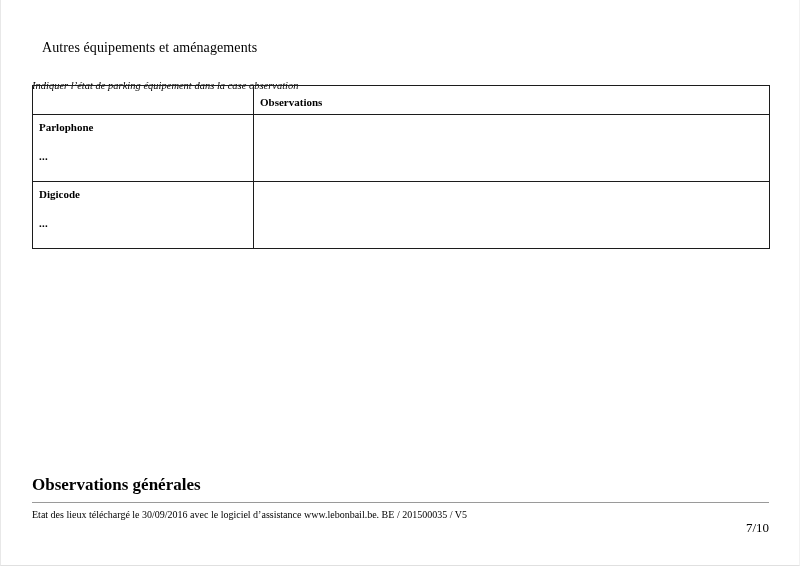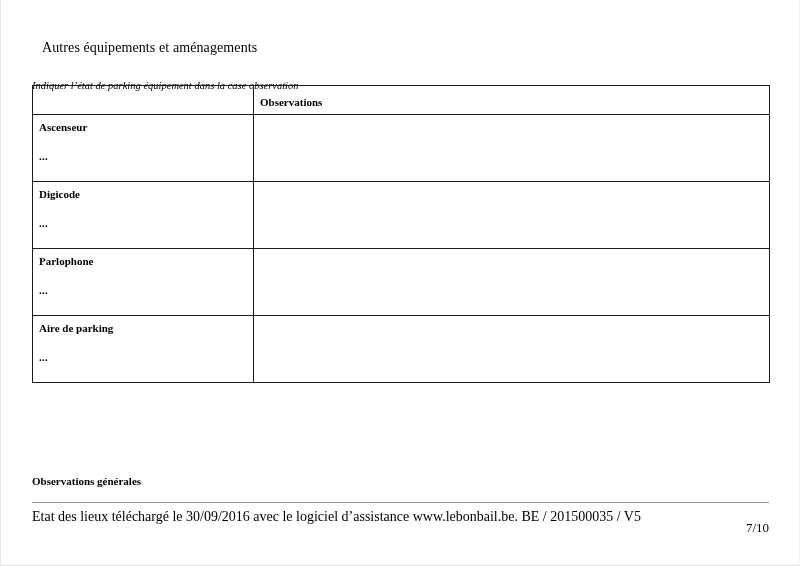--- a/index.html
+++ b/index.html
@@ -92,37 +92,37 @@
     letter-spacing: 0.3px;
   }
   .obs-cell-inner {
     display: block;
     min-height: 10px;
   }
   .general-observations {
     position: absolute;
     left: 31px;
     top: 475px;
-    font-size: 11px;
+    font-size: 17px;
     font-weight: bold;
     line-height: 1.2;
   }
   .footer-rule {
     position: absolute;
     left: 31px;
     top: 502px;
     width: 737px;
     height: 1px;
     background: #9a9a9a;
   }
   .footer-text {
     position: absolute;
     left: 31px;
     top: 509px;
-    font-size: 14px;
+    font-size: 10px;
     line-height: 1.2;
     white-space: nowrap;
   }
   .page-number {
     position: absolute;
     left: 31px;
     top: 520px;
     width: 737px;
     text-align: right;
     font-size: 13px;
@@ -150,48 +150,30 @@
           <span class="hdr-label"></span>
         </th>
         <th class="hdr-cell">
           <span class="hdr-label">Observations</span>
         </th>
       </tr>
     </thead>
     <tbody>
       <tr>
         <td class="row-cell">
-          <span class="row-label">Ascenseur</span>
+          <span class="row-label">Parlophone</span>
           <span class="row-dots">...</span>
         </td>
         <td class="row-cell">
           <span class="obs-cell-inner"></span>
         </td>
       </tr>
       <tr>
         <td class="row-cell">
           <span class="row-label">Digicode</span>
-          <span class="row-dots">...</span>
-        </td>
-        <td class="row-cell">
-          <span class="obs-cell-inner"></span>
-        </td>
-      </tr>
-      <tr>
-        <td class="row-cell">
-          <span class="row-label">Parlophone</span>
-          <span class="row-dots">...</span>
-        </td>
-        <td class="row-cell">
-          <span class="obs-cell-inner"></span>
-        </td>
-      </tr>
-      <tr>
-        <td class="row-cell">
-          <span class="row-label">Aire de parking</span>
           <span class="row-dots">...</span>
         </td>
         <td class="row-cell">
           <span class="obs-cell-inner"></span>
         </td>
       </tr>
     </tbody>
   </table>
 
   <div class="general-observations">Observations générales</div>

